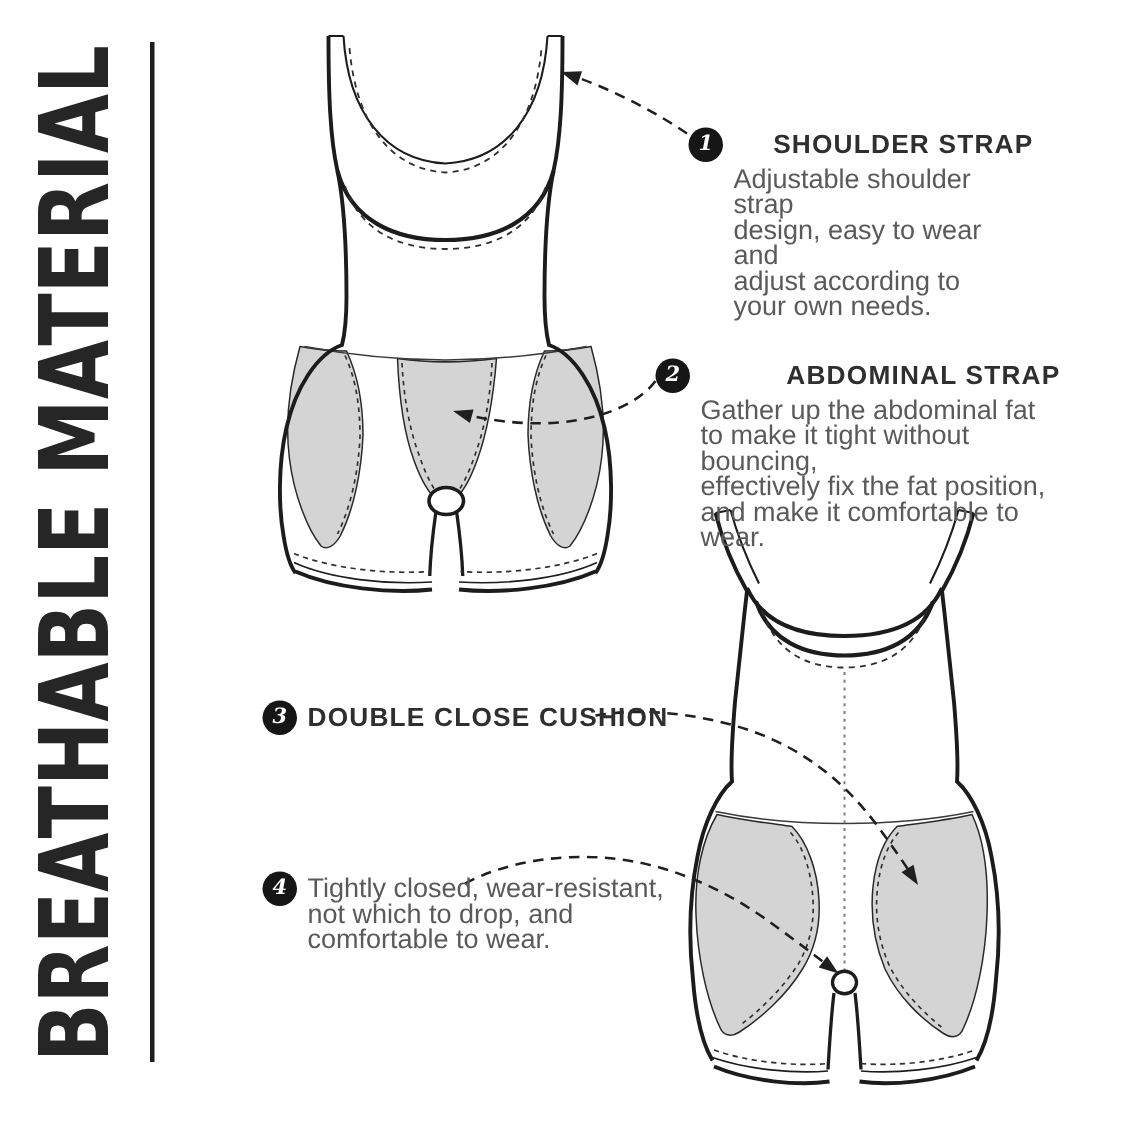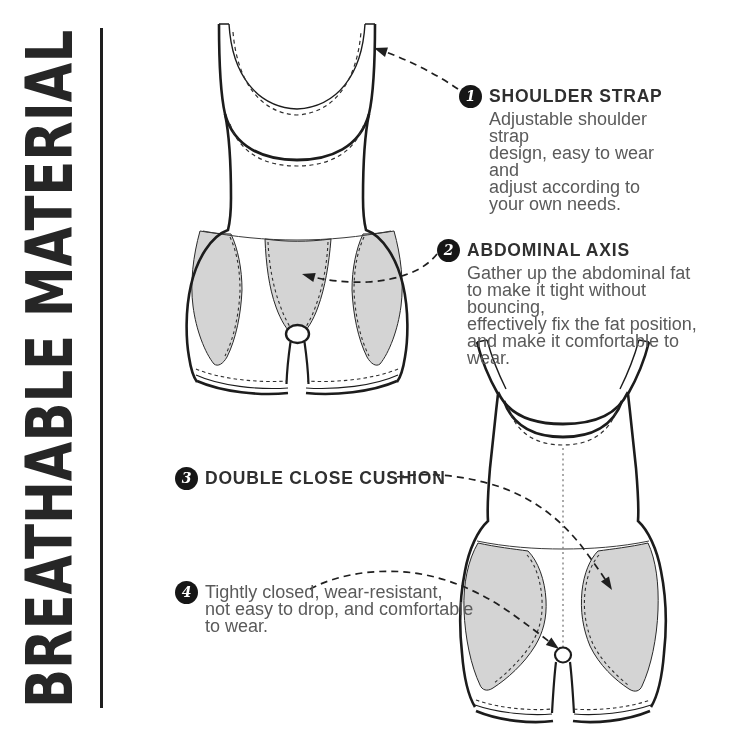--- a/index.html
+++ b/index.html
@@ -11,21 +11,21 @@
 
   .callout { position:absolute; padding-left:30px; }
   .badge {
     position:absolute; left:0; top:0; width:23px; height:23px;
     background:#161616; color:#ffffff; border-radius:50%;
     font-family:"DejaVu Serif", serif; font-style:italic; font-weight:bold;
     font-size:14px; line-height:23px; text-align:center;
   }
   .callout h3 {
     font-size:17.5px; line-height:23px; font-weight:bold; color:#2f2f2f;
-    letter-spacing:0.8px; white-space:nowrap;
+    letter-spacing:0.8px; white-space:nowrap;text-align:right;
   }
   .callout .desc {
     margin-top:3px; font-size:18px; line-height:17px; color:#5a5a5a;
     white-space:pre-line;
   }
   .callout-1 { left:459px; top:85px;  width:230px; }
   .callout-2 { left:437px; top:239px; width:270px; }
   .callout-3 { left:175px; top:467px; width:260px; }
   .callout-4 { left:175px; top:581px; width:300px; }
   .callout-4 h3 { letter-spacing:3.5px; }
@@ -146,31 +146,31 @@
     <div class="badge">1</div>
     <h3>SHOULDER STRAP</h3>
     <div class="desc">Adjustable shoulder strap
 design, easy to wear and
 adjust according to
 your own needs.</div>
   </div>
 
   <div class="callout callout-2">
     <div class="badge">2</div>
-    <h3>ABDOMINAL AXIS</h3>
+    <h3>ABDOMINAL STRAP</h3>
     <div class="desc">Gather up the abdominal fat
 to make it tight without bouncing,
 effectively fix the fat position,
 and make it comfortable to wear.</div>
   </div>
 
   <div class="callout callout-3">
     <div class="badge">3</div>
     <h3>DOUBLE CLOSE CUSHION</h3>
   </div>
 
   <div class="callout callout-4">
     <div class="badge">4</div>
     <div class="desc">Tightly closed, wear-resistant,
-not easy to drop, and comfortable to wear.</div>
+not which to drop, and comfortable to wear.</div>
   </div>
 
 </div>
 
 </body></html>

